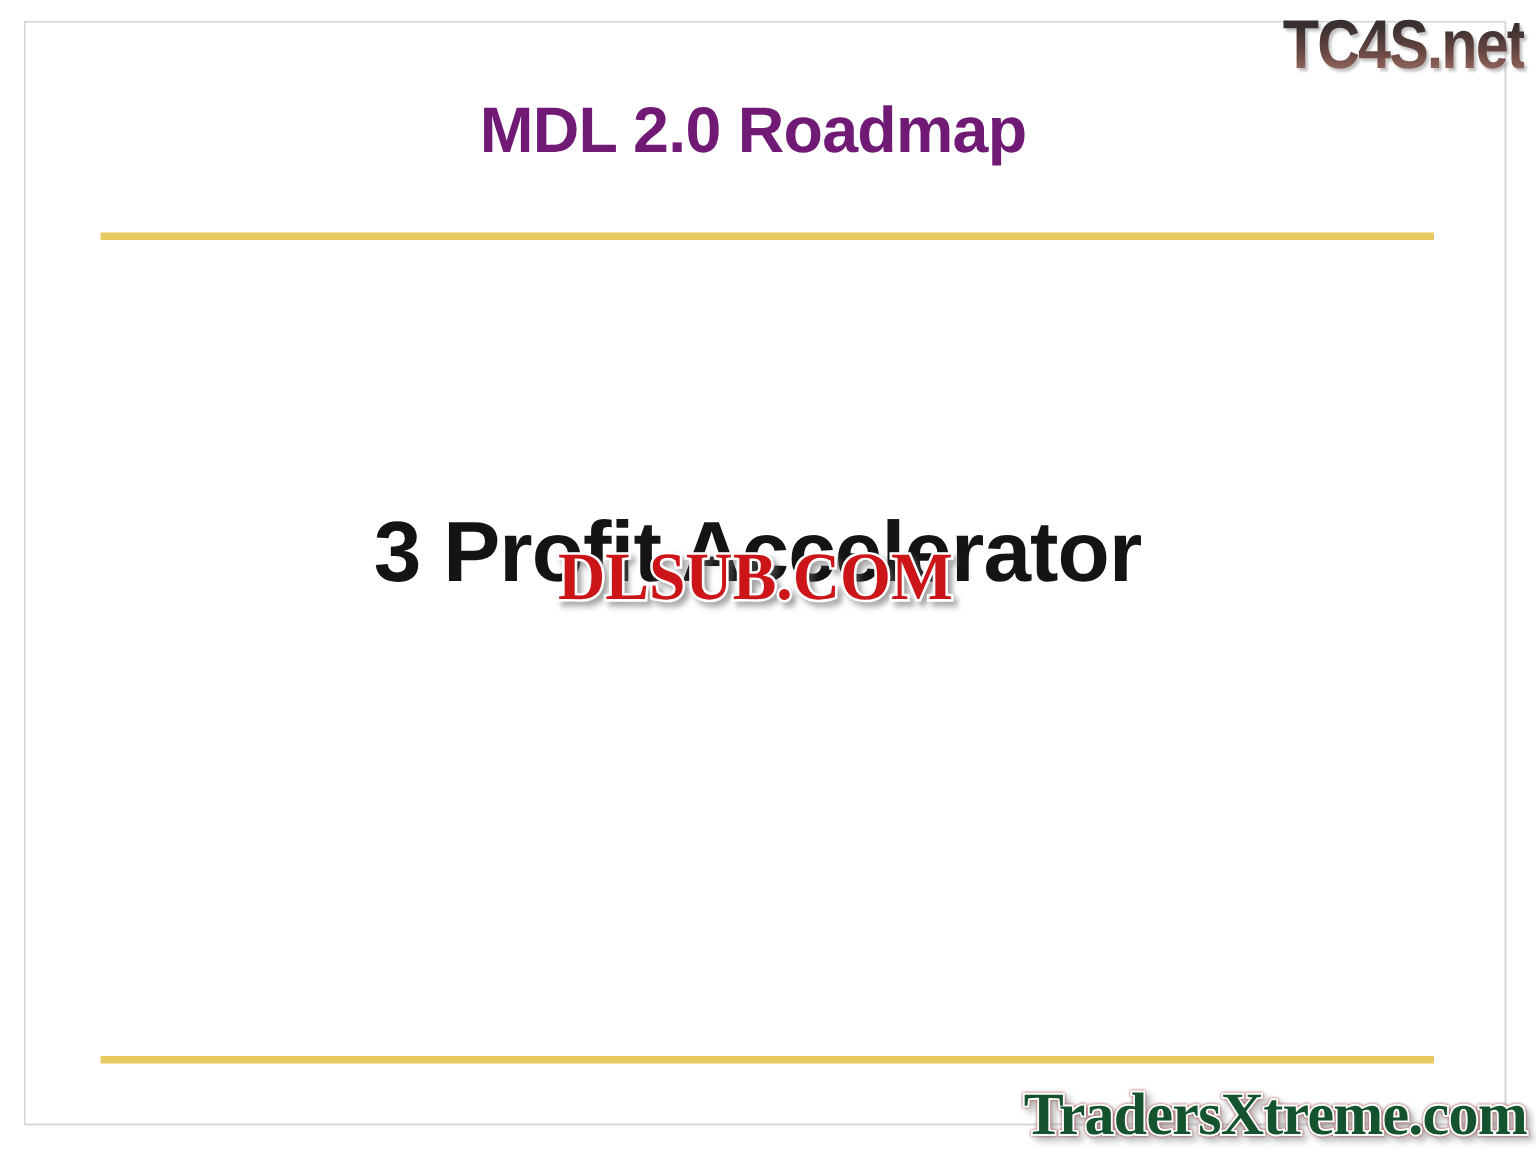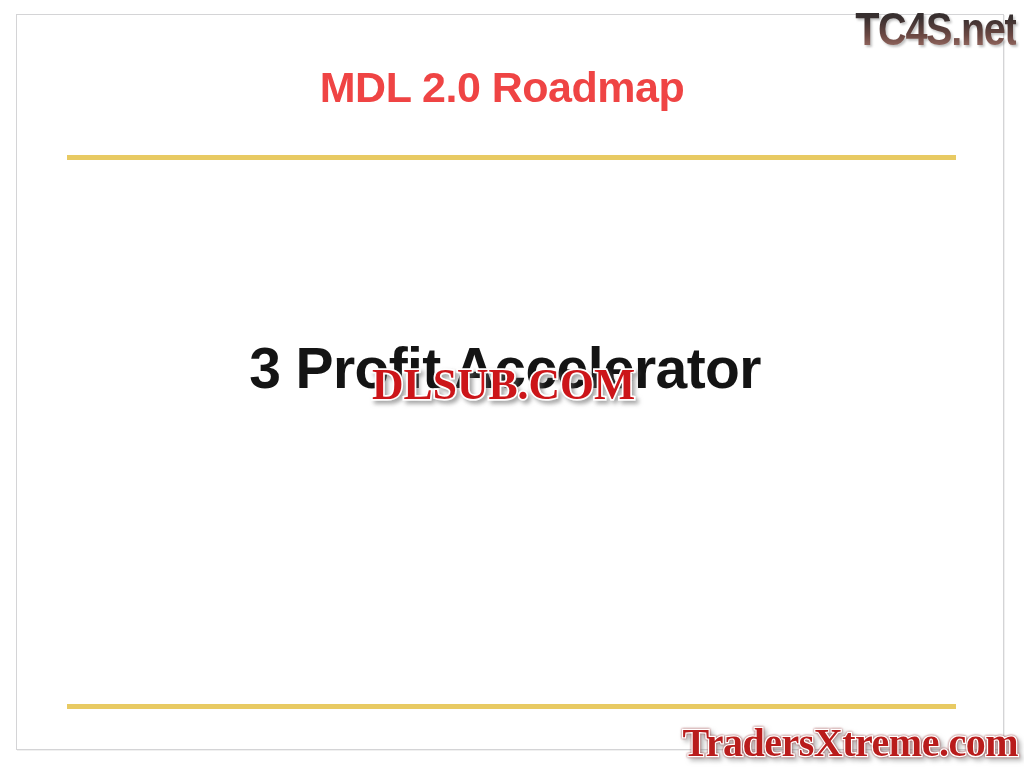--- a/index.html
+++ b/index.html
@@ -41,21 +41,21 @@
   #slide-title {
     position: absolute;
     left: 0;
     top: 64px;
     width: 1004px;
     text-align: center;
     font-family: "Liberation Sans", sans-serif;
     font-weight: bold;
     font-size: 43px;
     letter-spacing: -0.5px;
-    color: #ef4444;
+    color: #701a75;
     line-height: 1.1;
     white-space: nowrap;
   }
 
   
   .gold-rule {
     position: absolute;
     left: 67px;
     width: 889px;
     height: 5px;
@@ -128,21 +128,21 @@
 
   
   #watermark-traders {
     position: absolute;
     right: 6px;
     bottom: 2px;
     font-family: "Liberation Serif", serif;
     font-weight: bold;
     font-size: 40px;
     letter-spacing: -0.5px;
-    color: #b91c1c;
+    color: #14532d;
     white-space: nowrap;
     user-select: none;
     -webkit-text-stroke: 2.5px #ffffff;
     paint-order: stroke fill;
     filter: drop-shadow(0 0 1px #9e4547) drop-shadow(3px 3px 2px rgba(120,120,120,0.5));
   }
 </style>
 </head>
 <body>
 

